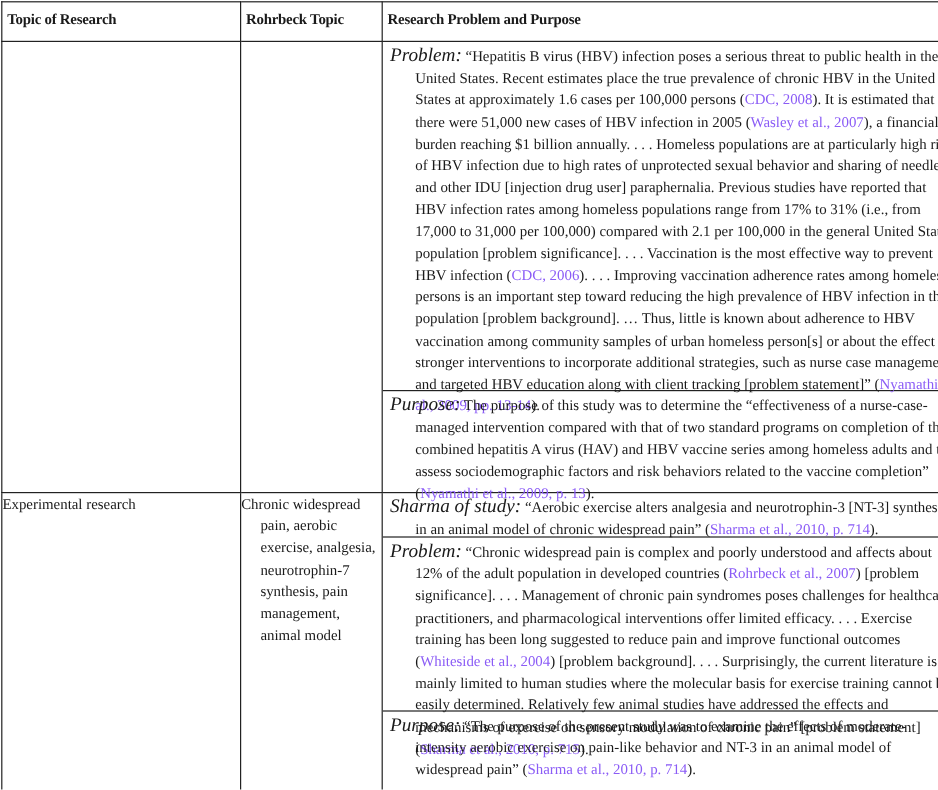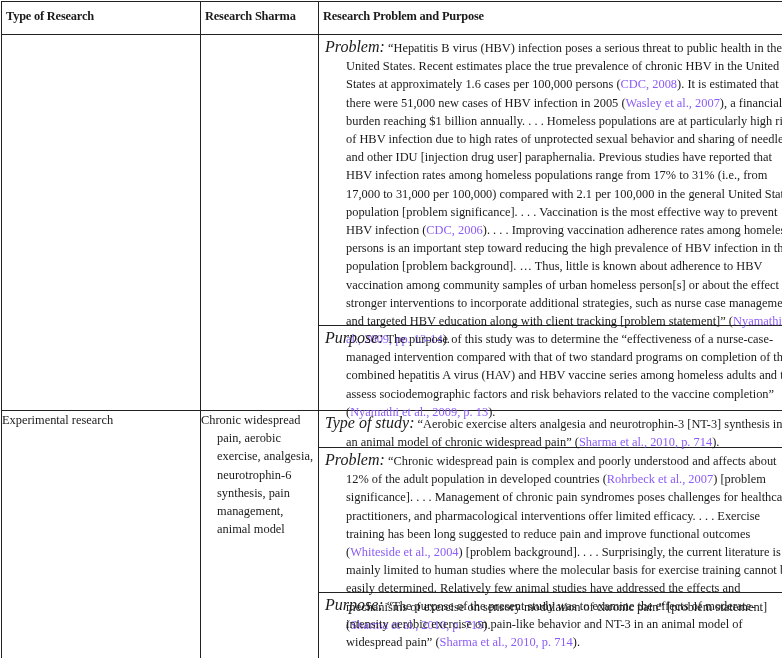--- a/index.html
+++ b/index.html
@@ -79,22 +79,22 @@
 <body>
 
 <table class="research">
   <colgroup>
     <col class="c1">
       <col class="c2">
       <col class="c3">
   </colgroup>
   <thead>
     <tr>
-      <th>Type of Research</th>
-      <th>Research Sharma</th>
+      <th>Topic of Research</th>
+      <th>Rohrbeck Topic</th>
       <th>Research Problem and Purpose</th>
     </tr>
   </thead>
   <tbody>
     <tr>
       <td class="cell-pad"></td>
       <td class="topic">
         <p class="hang"></p>
       </td>
       <td class="c3cell">
@@ -102,25 +102,25 @@
           <p class="hang-para"><span class="label">Problem:</span> “Hepatitis B virus (HBV) infection poses a serious threat to public health in the United States. Recent estimates place the true prevalence of chronic HBV in the United States at approximately 1.6 cases per 100,000 persons (<a class="cite">CDC, 2008</a>). It is estimated that there were 51,000 new cases of HBV infection in 2005 (<a class="cite">Wasley et al., 2007</a>), a financial burden reaching $1 billion annually. . . . Homeless populations are at particularly high risk of HBV infection due to high rates of unprotected sexual behavior and sharing of needles and other IDU [injection drug user] paraphernalia. Previous studies have reported that HBV infection rates among homeless populations range from 17% to 31% (i.e., from 17,000 to 31,000 per 100,000) compared with 2.1 per 100,000 in the general United States population [problem significance]. . . . Vaccination is the most effective way to prevent HBV infection (<a class="cite">CDC, 2006</a>). . . . Improving vaccination adherence rates among homeless persons is an important step toward reducing the high prevalence of HBV infection in this population [problem background]. … Thus, little is known about adherence to HBV vaccination among community samples of urban homeless person[s] or about the effect of stronger interventions to incorporate additional strategies, such as nurse case management and targeted HBV education along with client tracking [problem statement]” (<a class="cite">Nyamathi et al., 2009, pp. 13-14</a>).</p>
         </div>
         <div class="sub sub-purpose1">
           <p class="hang-para"><span class="label">Purpose:</span> The purpose of this study was to determine the “effectiveness of a nurse-case-managed intervention compared with that of two standard programs on completion of the combined hepatitis A virus (HAV) and HBV vaccine series among homeless adults and to assess sociodemographic factors and risk behaviors related to the vaccine completion” (<a class="cite">Nyamathi et al., 2009, p. 13</a>).</p>
         </div>
       </td>
     </tr>
     <tr>
       <td class="cell-pad">Experimental research</td>
       <td class="topic">
-        <p class="hang">Chronic widespread pain, aerobic exercise, analgesia, neurotrophin-6 synthesis, pain management, animal model</p>
+        <p class="hang">Chronic widespread pain, aerobic exercise, analgesia, neurotrophin-7 synthesis, pain management, animal model</p>
       </td>
       <td class="c3cell">
         <div class="sub sub-title2">
-          <p class="hang-para"><span class="label">Type of study:</span> “Aerobic exercise alters analgesia and neurotrophin-3 [NT-3] synthesis in an animal model of chronic widespread pain” (<a class="cite">Sharma et al., 2010, p. 714</a>).</p>
+          <p class="hang-para"><span class="label">Sharma of study:</span> “Aerobic exercise alters analgesia and neurotrophin-3 [NT-3] synthesis in an animal model of chronic widespread pain” (<a class="cite">Sharma et al., 2010, p. 714</a>).</p>
         </div>
         <div class="sub sub-problem2">
           <p class="hang-para"><span class="label">Problem:</span> “Chronic widespread pain is complex and poorly understood and affects about 12% of the adult population in developed countries (<a class="cite">Rohrbeck et al., 2007</a>) [problem significance]. . . . Management of chronic pain syndromes poses challenges for healthcare practitioners, and pharmacological interventions offer limited efficacy. . . . Exercise training has been long suggested to reduce pain and improve functional outcomes (<a class="cite">Whiteside et al., 2004</a>) [problem background]. . . . Surprisingly, the current literature is mainly limited to human studies where the molecular basis for exercise training cannot be easily determined. Relatively few animal studies have addressed the effects and mechanisms of exercise on sensory modulation of chronic pain” [problem statement] (<a class="cite">Sharma et al., 2010, p. 715</a>).</p>
         </div>
         <div class="sub sub-purpose2">
           <p class="hang-para"><span class="label">Purpose:</span> “The purpose of the present study was to examine the effects of moderate-intensity aerobic exercise on pain-like behavior and NT-3 in an animal model of widespread pain” (<a class="cite">Sharma et al., 2010, p. 714</a>).</p>
         </div>
       </td>
     </tr>
   </tbody>

